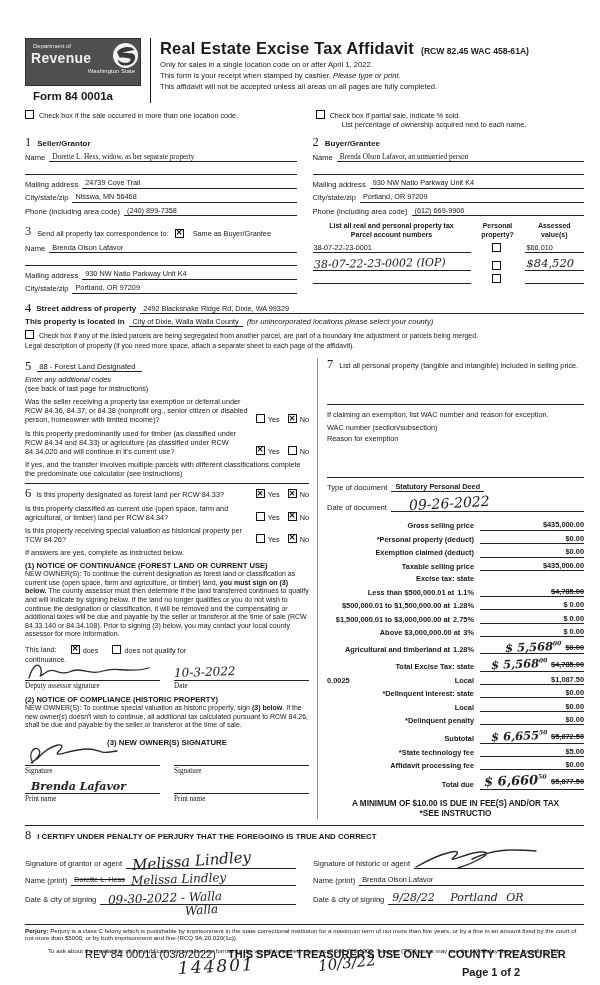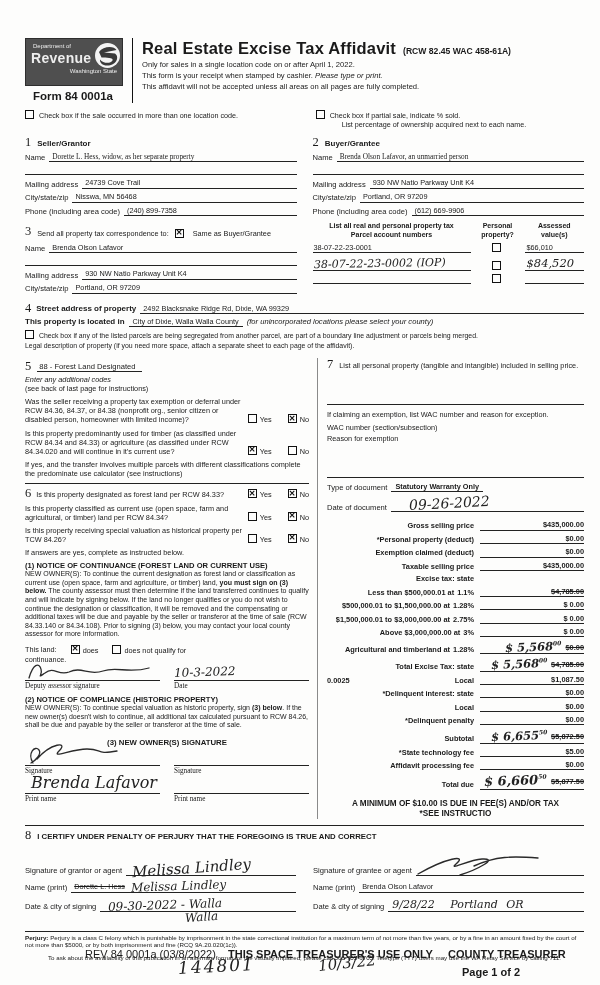--- a/index.html
+++ b/index.html
@@ -7,21 +7,21 @@
         font-family:"Liberation Sans",sans-serif;font-size:7.3px;color:#1a1a1a;line-height:1.25;
         box-sizing:border-box;padding:38px 16px 0 25px;overflow:hidden;}
   .b{font-weight:bold}
   .i{font-style:italic}
   .serif{font-family:"Liberation Serif",serif;}
   .hw{font-family:"DejaVu Serif",serif;font-style:italic;color:#222;display:inline-block;}
   .strike{text-decoration:line-through;}
   sup{font-size:6px;}
   
   .hdr{display:flex;gap:9px;}
-  .logo{width:98px;height:48px;background:#4f4f4f;border:1px solid #2e2e2e;color:#eee;position:relative;box-sizing:border-box;padding:4px 5px;}
+  .logo{width:116px;height:48px;background:#4f4f4f;border:1px solid #2e2e2e;color:#eee;position:relative;box-sizing:border-box;padding:4px 5px;}
   .logo .l1{font-size:6px;margin-left:2px;}
   .logo .l2{font-size:14px;font-weight:bold;letter-spacing:.3px;margin-top:-1px;}
   .logo .l3{font-size:6px;text-align:right;margin-top:1px;}
   .logo-mark{position:absolute;right:1px;top:3px;}
   .form-no{width:96px;text-align:center;font-weight:bold;font-size:11.5px;margin-top:3px;}
   .vr{width:1px;background:#111;}
   .title{font-size:16.5px;font-weight:bold;letter-spacing:.2px;}
   .title-ref{font-size:8.6px;font-weight:bold;margin-left:5px;}
   .sub{font-size:7.6px;margin-top:1.5px;}
   
@@ -47,39 +47,39 @@
   .pval{border-bottom:1px solid #222;min-height:9px;padding:0 2px;}
   
   .legalbox{border:1px solid #111;margin-top:3px;padding:1px 4px 2px;font-size:8.1px;}
   .small{font-size:6.9px;}
   
   .main{display:grid;grid-template-columns:292px 1fr;column-gap:0;margin-top:7px;}
   .mleft{padding-right:8px;}
   .mright{border-left:1px solid #8a8a8a;padding-left:9px;}
   .q{display:flex;align-items:flex-end;gap:5px;margin-top:4px;}
   .qtext{flex:1;}
-  .yn{white-space:nowrap;display:flex;gap:16px;}
+  .yn{white-space:nowrap;display:flex;gap:8px;}
   .yn span{white-space:nowrap;}
   .para{font-size:7px;line-height:1.22;margin-top:4px;}
   .hr{border-top:1px solid #222;margin-top:5px;}
   .sig-grid{display:grid;grid-template-columns:1fr 1fr;column-gap:14px;}
   .sigline{border-bottom:1px solid #222;min-height:14px;position:relative;}
   .siglab{font-size:7.2px;margin-top:1px;font-family:Liberation Serif, serif;}
   .sig-svg{position:absolute;left:0;bottom:-2px;}
   
   .frow{display:flex;align-items:flex-end;margin-top:3.2px;}
   .fl{flex:1;display:flex;justify-content:flex-end;gap:3px;font-weight:bold;font-size:7.4px;white-space:nowrap;}
   .fl.spread{justify-content:space-between;}
   .fv{width:104px;border-bottom:1px solid #222;text-align:right;font-weight:bold;font-size:7.4px;margin-left:6px;
       display:flex;justify-content:flex-end;align-items:baseline;gap:4px;white-space:nowrap;position:relative;}
   .fv.noline{border-bottom:none;}
   .finhw{font-size:11.5px;position:relative;top:1px;transform:rotate(-2deg);}
   .minnote{text-align:center;font-weight:bold;font-size:8.2px;margin-top:9px;}
   
-  .c8{display:grid;grid-template-columns:1fr 1fr;column-gap:17px;margin-top:13px;}
+  .c8{display:grid;grid-template-columns:1fr 1fr;column-gap:17px;margin-top:6px;}
   .c8 .f{margin-top:4px;}
   
   .perjury{border-top:1px solid #222;margin-top:9px;padding-top:2px;font-size:6.2px;line-height:1.25;}
   .access{font-size:6.2px;text-align:center;margin-top:5px;}
   .abs{position:absolute;}
   .footlab{font-size:11px;}
 </style>
 </head>
 <body>
 
@@ -336,21 +336,21 @@
         <div class="b" style="text-align:center;font-size:7.8px;margin-top:8px;">(3) NEW OWNER(S) SIGNATURE</div>
         <div class="sig-grid" style="margin-top:4px;">
           <div>
             <div class="sigline">
               <svg class="sig-svg" width="100" height="26" viewBox="0 0 100 26">
                 <path d="M8 22 C2 12 10 4 14 9 C17 13 10 20 6 22 M12 18 C26 2 44 0 34 10 C26 18 46 8 62 8 C78 8 70 14 92 10" fill="none" stroke="#2a2a2a" stroke-width="1.3" stroke-linecap="round"></path>
               </svg>
             </div>
             <div class="siglab">Signature</div>
             <div class="sigline" style="margin-top:3px;">
-                <span class="hw" style="font-size:16px;position:absolute;bottom:0;left:6px;">Brenda Lafavor</span>
+                <span class="hw" style="font-size:11px;position:absolute;bottom:0;left:6px;font-weight:bold;">Brenda Lafavor</span>
               </div>
             <div class="siglab">Print name</div>
           </div>
           <div>
             <div class="sigline"></div>
             <div class="siglab">Signature</div>
             <div class="sigline" style="margin-top:3px;"></div>
             <div class="siglab">Print name</div>
           </div>
         </div>
@@ -363,21 +363,21 @@
           <span class="sec-num">7</span>
           <span>List all personal property (tangible and intangible) included in selling price.</span>
         </div>
         <div class="blankline" style="margin-top:26px;"></div>
         <div style="margin-top:5px;">If claiming an exemption, list WAC number and reason for exception.</div>
         <div style="margin-top:4px;">WAC number (section/subsection)</div>
         <div style="margin-top:2px;">Reason for exemption</div>
         <div class="hr" style="margin-top:34px;"></div>
         <div class="f" style="margin-top:4px;">
           <span class="lbl">Type of document</span>
-          <span style="border-bottom:1px solid #222;padding:0 4px;font-weight:bold;">Statutory Warranty Only</span>
+          <span style="border-bottom:1px solid #222;padding:0 4px;font-weight:bold;">Statutory Personal Deed</span>
         </div>
         <div class="f" style="margin-top:4px;height:16px;">
           <span class="lbl">Date of document</span>
           <span class="fill" style="position:relative;">
               <span class="hw" style="font-size:14px;transform:rotate(-3deg);position:absolute;left:18px;bottom:-1px;">09-26-2022</span>
             </span>
         </div>
       </div>
 
       <div style="margin-top:8px;">
@@ -573,21 +573,21 @@
           <span class="fill" style="position:relative;">
               <span class="hw" style="font-size:12px;transform:rotate(-2deg);position:absolute;left:8px;bottom:-2px;white-space:nowrap;">09-30-2022 -  Walla</span>
             </span>
         </div>
         <div style="height:10px;position:relative;">
             <span class="hw" style="font-size:12px;transform:rotate(-4deg);position:absolute;left:160px;top:-2px;">Walla</span>
           </div>
       </div>
       <div>
         <div class="f" style="height:17px;">
-          <span class="lbl">Signature of grantee or agent</span>
+          <span class="lbl">Signature of historic or agent</span>
           <span class="fill" style="position:relative;">
             <svg class="sig-svg" width="130" height="24" viewBox="0 0 130 24" style="bottom:-3px;">
               <path d="M2 20 C30 4 52 0 40 10 C32 17 52 6 66 5 C84 4 60 16 44 21 M58 12 C80 2 96 2 122 4" fill="none" stroke="#2a2a2a" stroke-width="1.4" stroke-linecap="round"></path>
             </svg>
           </span>
         </div>
         <div class="f" style="height:13px;">
           <span class="lbl">Name (print)</span>
           <span class="fill">Brenda Olson Lafavor</span>
         </div>

